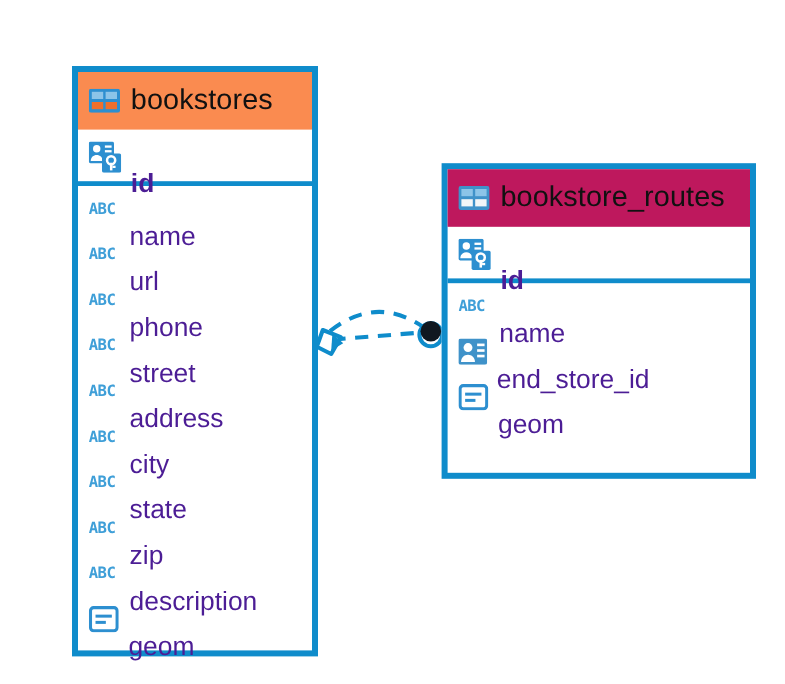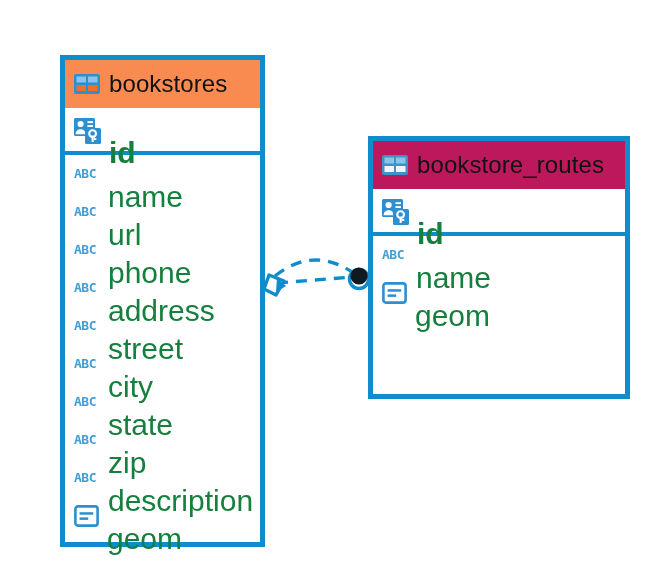--- a/index.html
+++ b/index.html
@@ -64,23 +64,23 @@
     flex: none;
   }
   .field-row.pk {
     height: 45px;
     border-bottom: 4px solid #0f8ccb;
   }
   .field-row.pk .field-label {
     font-weight: bold;
   }
   .field-label {
-    font-size: 30px;
+    font-size: 22px;
     line-height: 1;
-    color: #15803d;
+    color: #4c1d95;
     white-space: nowrap;
     margin-top: 45px;
   }
   .entity-body { display: flex; flex-direction: column; padding-top: 2px; }
 
   
   .icon {
     flex: none;
     display: block;
   }
@@ -214,28 +214,28 @@
         <svg class="icon icon-abc">
             <use href="#sym-abc"></use>
           </svg>
         <span class="field-label">phone</span>
       </div>
 
       <div class="field-row">
         <svg class="icon icon-abc">
             <use href="#sym-abc"></use>
           </svg>
+        <span class="field-label">street</span>
+      </div>
+
+      <div class="field-row">
+        <svg class="icon icon-abc">
+            <use href="#sym-abc"></use>
+          </svg>
         <span class="field-label">address</span>
-      </div>
-
-      <div class="field-row">
-        <svg class="icon icon-abc">
-            <use href="#sym-abc"></use>
-          </svg>
-        <span class="field-label">street</span>
       </div>
 
       <div class="field-row">
         <svg class="icon icon-abc">
             <use href="#sym-abc"></use>
           </svg>
         <span class="field-label">city</span>
       </div>
 
       <div class="field-row">
@@ -288,20 +288,26 @@
       </div>
 
       <div class="field-row">
         <svg class="icon icon-abc">
             <use href="#sym-abc"></use>
           </svg>
         <span class="field-label">name</span>
       </div>
 
 
+      <div class="field-row">
+        <svg class="icon icon-fk">
+            <use href="#sym-fk"></use>
+          </svg>
+        <span class="field-label">end_store_id</span>
+      </div>
 
       <div class="field-row">
         <svg class="icon icon-geom">
             <use href="#sym-geom"></use>
           </svg>
         <span class="field-label">geom</span>
       </div>
 
     </div>
   </div>

